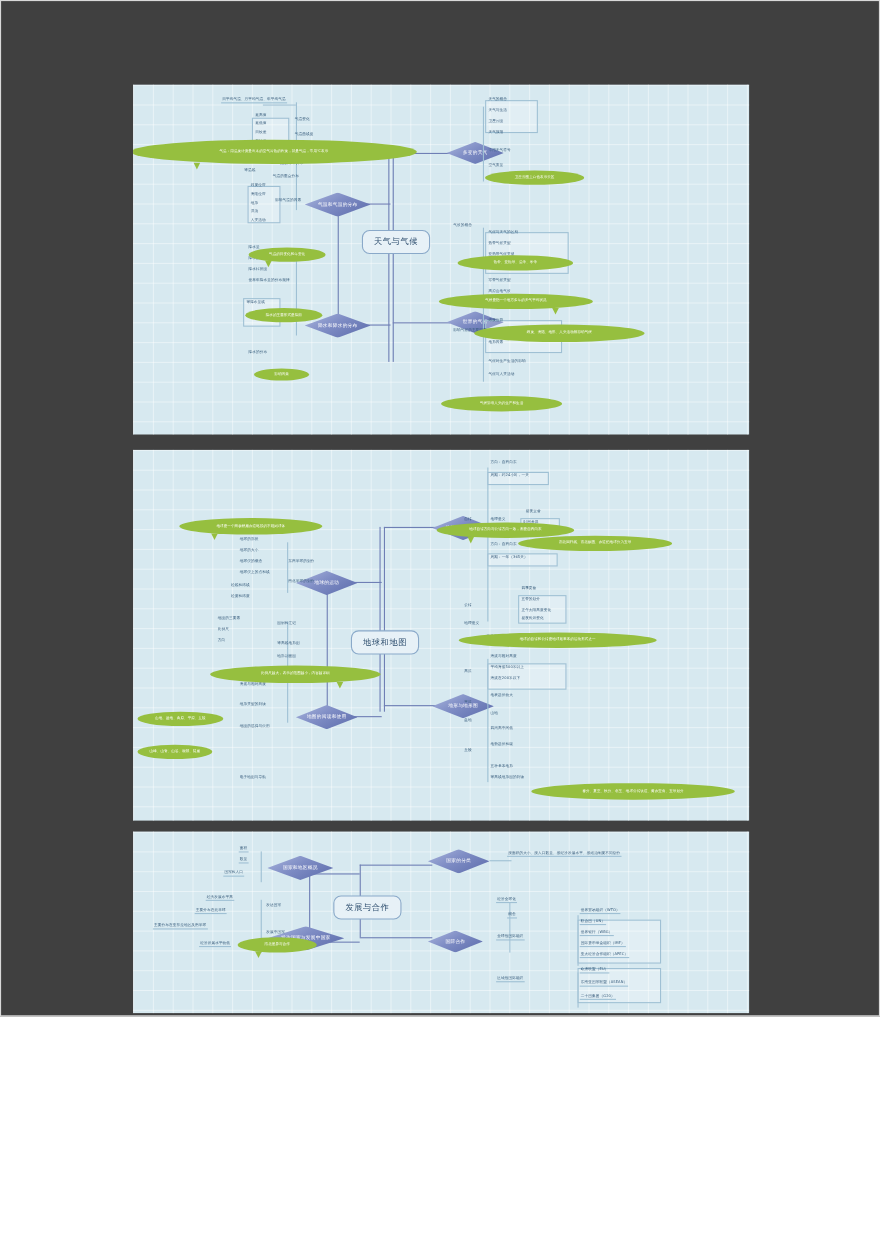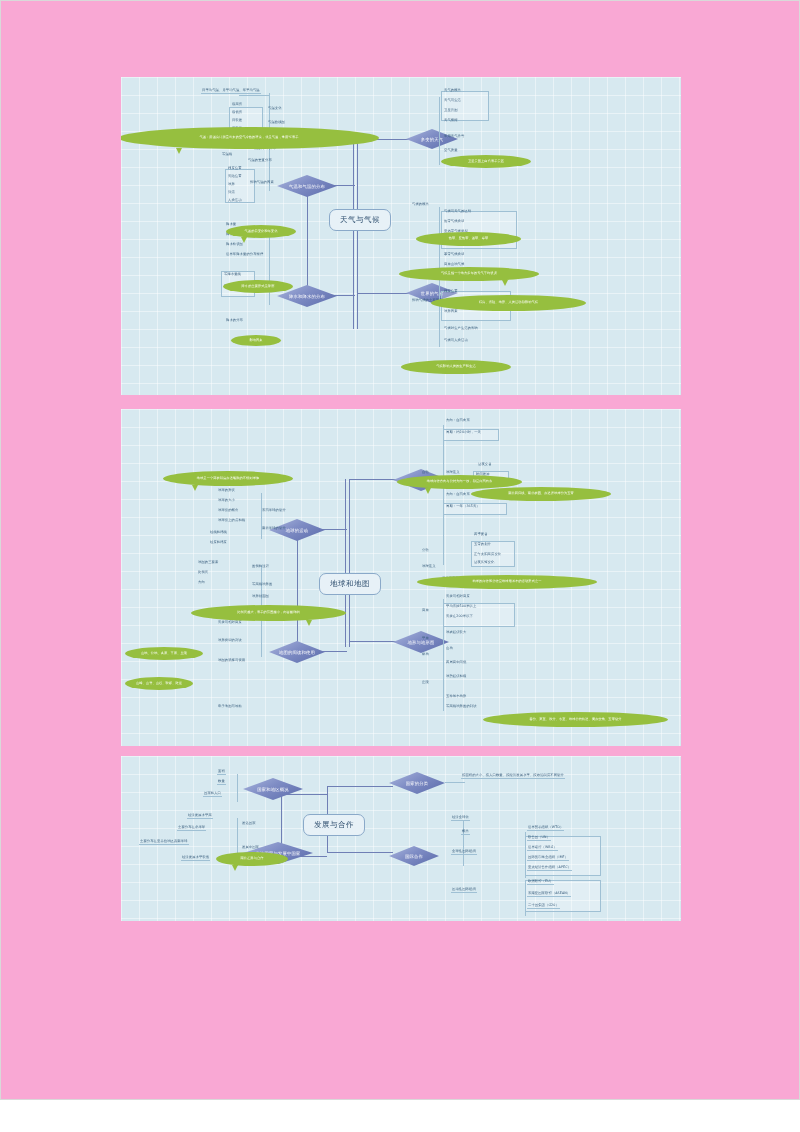--- a/index.html
+++ b/index.html
@@ -1,17 +1,17 @@
 <!DOCTYPE html>
 <html><head>
 <meta charset="utf-8">
 <style>
   html,body{margin:0;padding:0;background:#fff;}
   body{width:800px;height:1132px;font-family:"DejaVu Sans","Liberation Sans",sans-serif;}
-  .page{position:relative;width:800px;height:1100px;background:#f9a8d4;box-sizing:border-box;border:1px solid #d9d9d9;}
+  .page{position:relative;width:800px;height:924px;background:#404040;box-sizing:border-box;border:1px solid #d9d9d9;}
 
   .panel{position:absolute;background:#d7e9f0;overflow:hidden;
          background-image:linear-gradient(to right,rgba(255,255,255,.45) 1px,transparent 1px),
                           linear-gradient(to bottom,rgba(255,255,255,.45) 1px,transparent 1px);
          background-size:18px 18px;}
   #panel-1{left:120px;top:76px;width:560px;height:318px;}
   #panel-2{left:120px;top:408px;width:560px;height:337px;}
   #panel-3{left:120px;top:755px;width:560px;height:165px;}
 
   .node{position:absolute;box-sizing:border-box;white-space:nowrap;}

